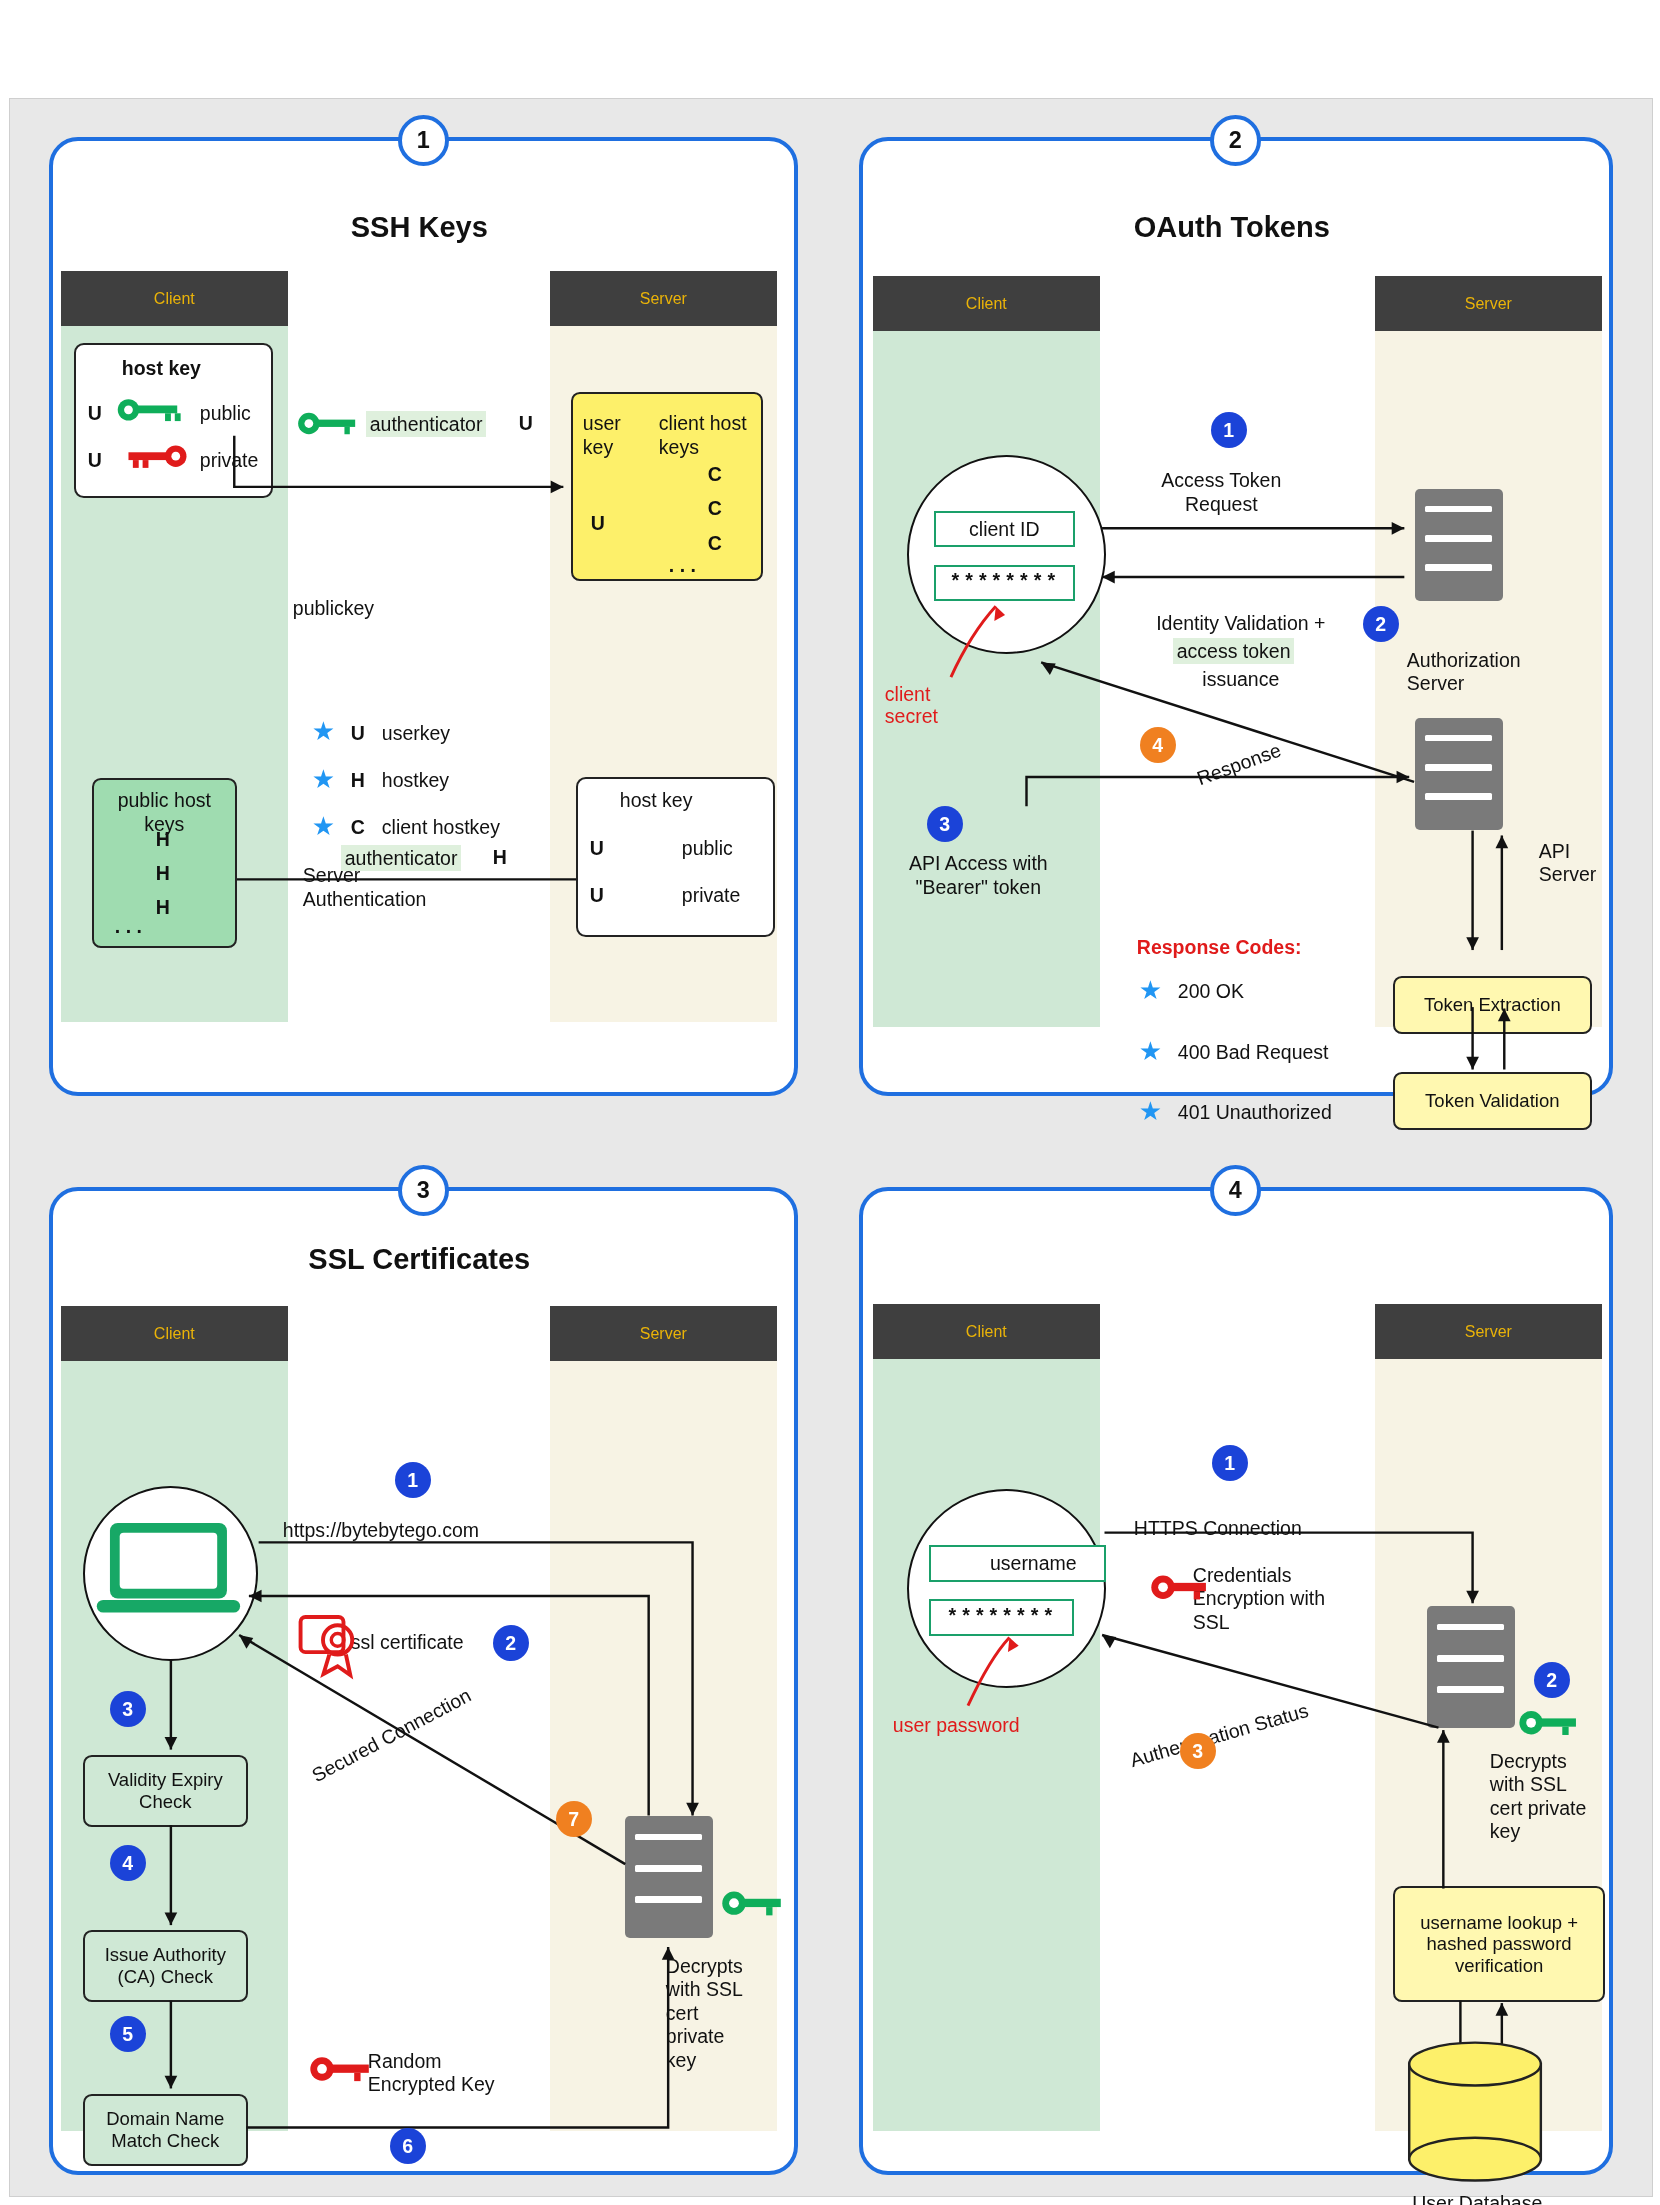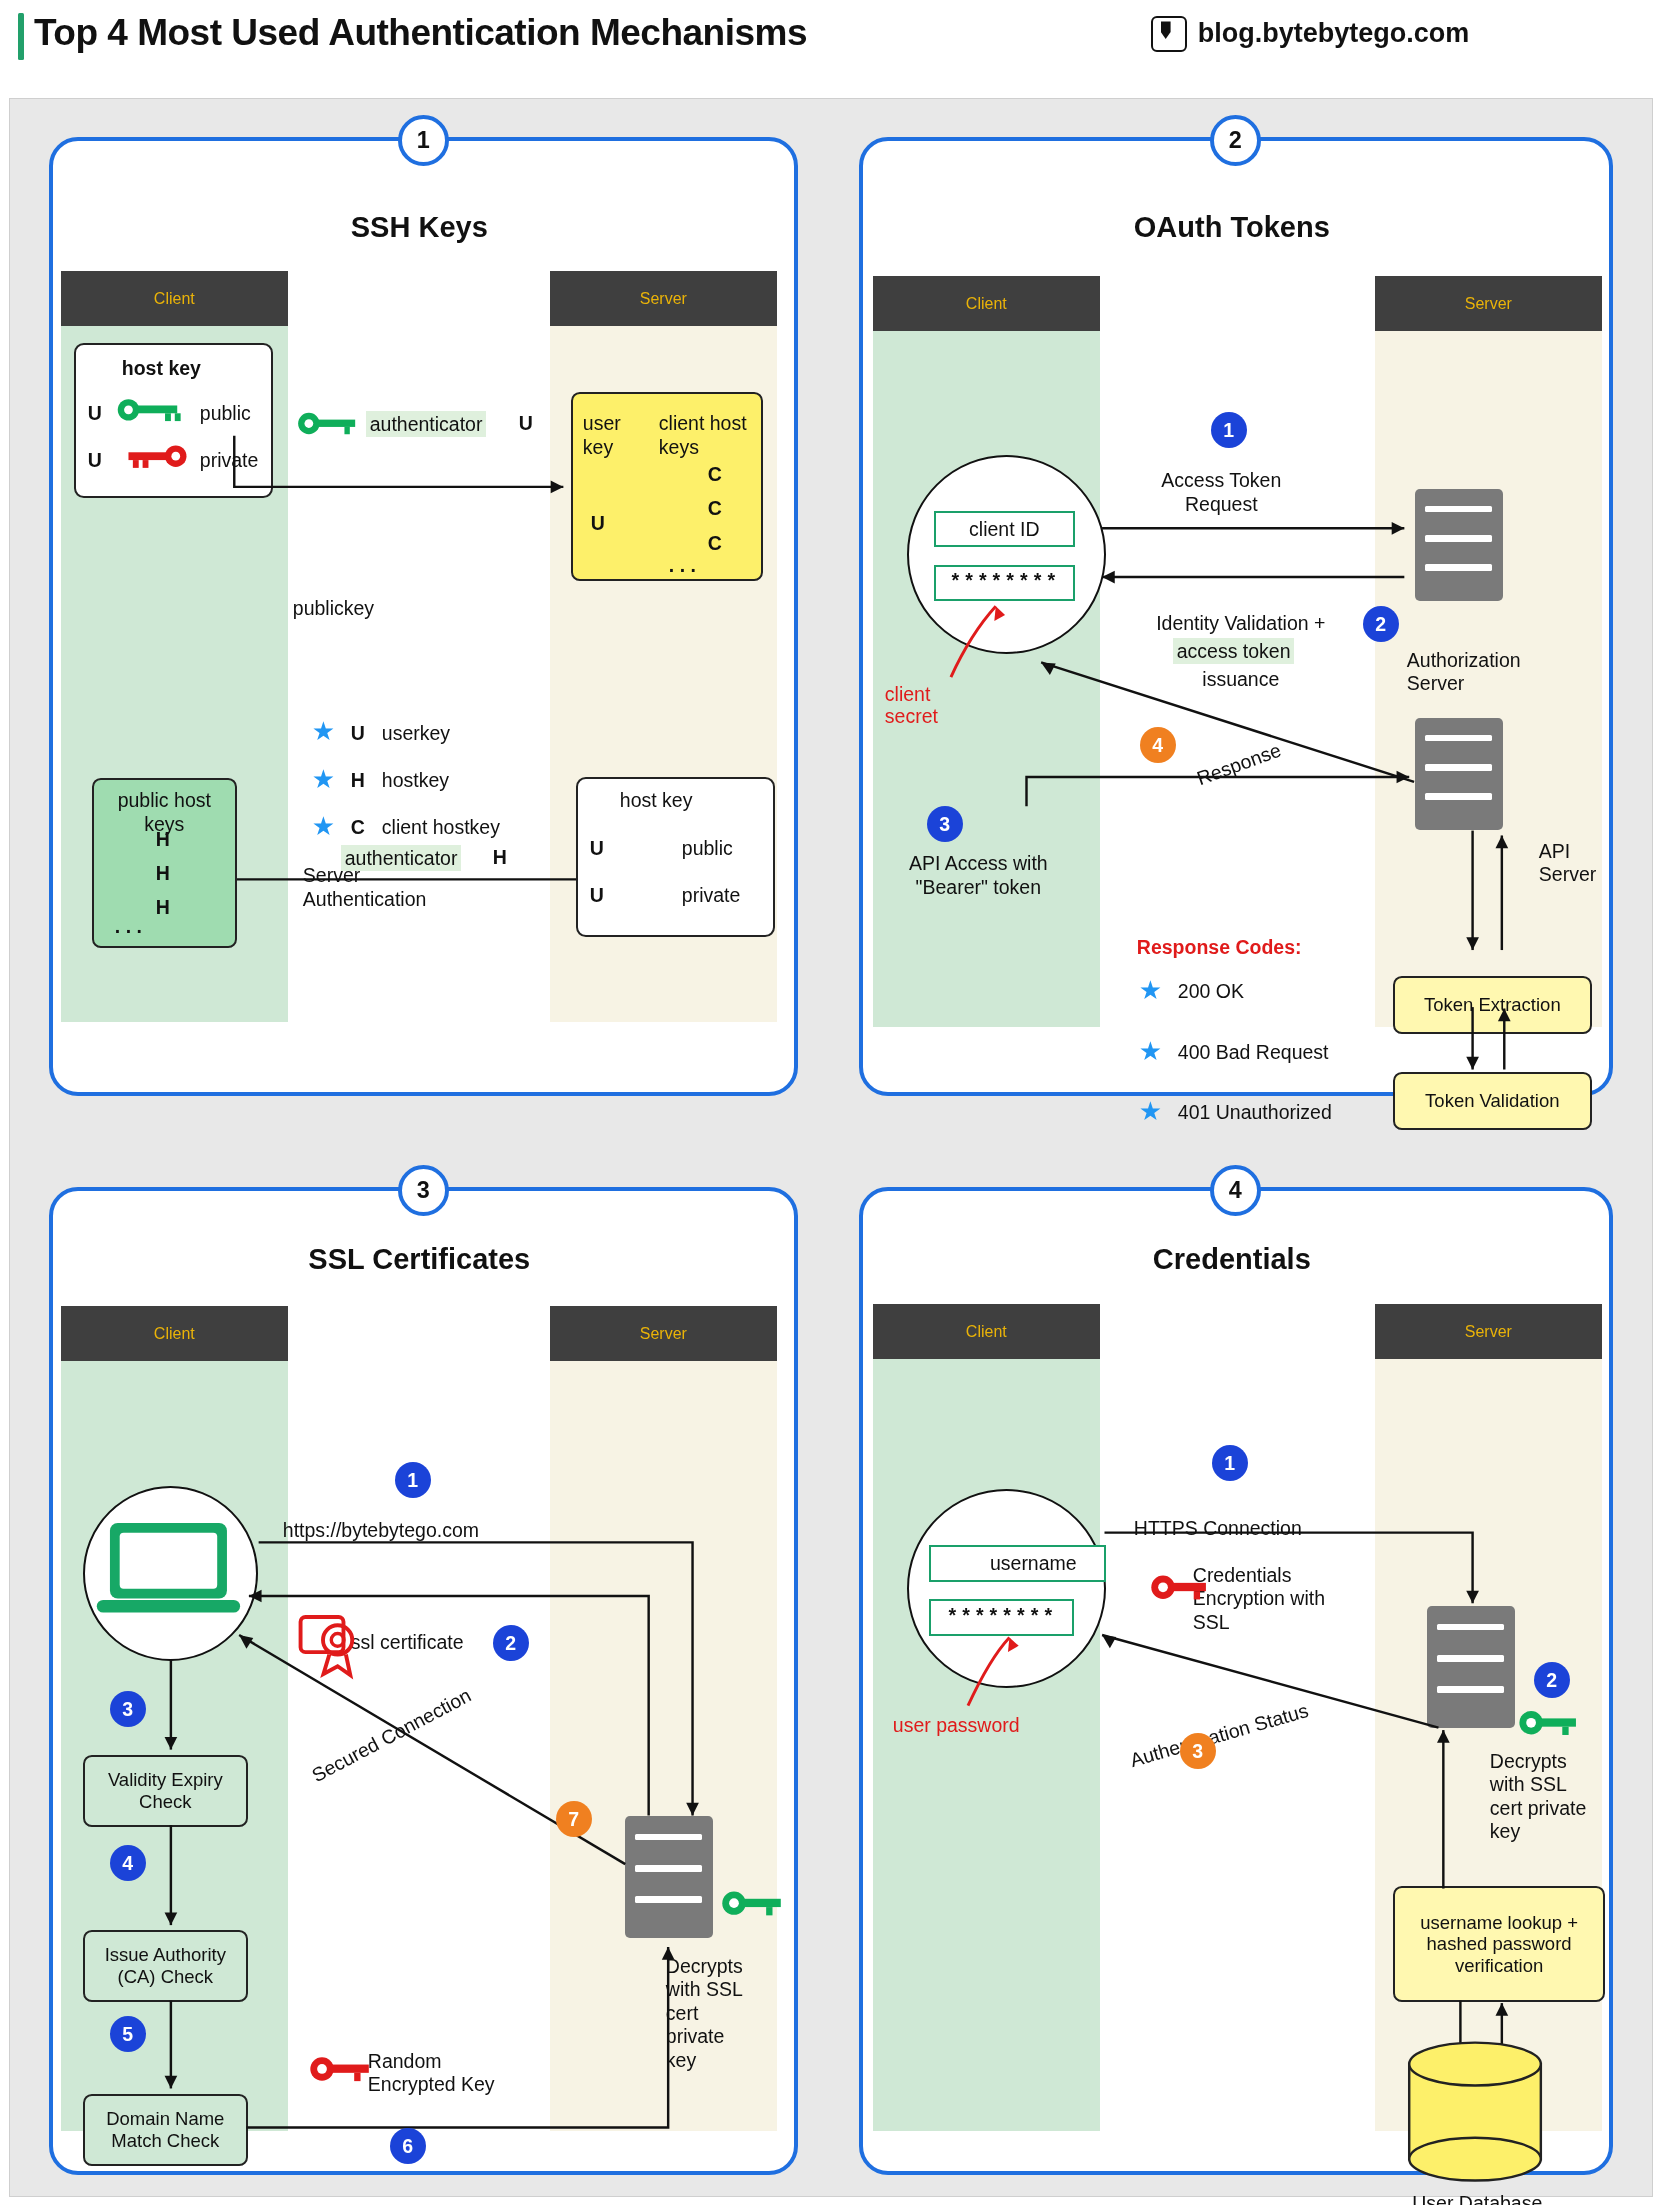--- a/index.html
+++ b/index.html
@@ -66,28 +66,20 @@
 
   
   .rack{position:absolute;background:#7a7a7a;border-radius:4.9px;}
   .rack i{position:absolute;left:12%;width:76%;height:6.8px;background:#fff;border-radius:1.5px;display:block;}
 </style>
 </head>
 <body>
 
 <div class="page">
 
-  <div class="header">
-    <div class="title-bar"></div>
-    <div class="title">Top 4 Most Used Authentication Mechanisms</div>
-    <div class="brand">
-      <div class="brand-logo"></div>
-      <div class="brand-text">blog.bytebytego.com</div>
-    </div>
-  </div>
 
   <div class="canvas">
 
     <div class="panel" style="left:39px;top:38px;width:741px;height:951px;">
     </div>
     <div class="panel-num" style="left:388px;top:15.6px;">1</div>
     <div class="panel-title" style="left:39px;top:112px;width:741px;">SSH Keys</div>
 
     <div class="col" style="left:51px;top:172px;width:227px;height:751px;">
       <div class="col-head">Client</div>
@@ -397,21 +389,20 @@
       <g>
         <circle cx="1485" cy="3700" r="24" fill="#0fae5a"></circle>
           <circle cx="1485" cy="3700" r="10" fill="#fff"></circle>
         <rect x="1501" y="3691" width="80" height="17" fill="#0fae5a"></rect>
         <rect x="1551" y="3708" width="13" height="17" fill="#0fae5a"></rect>
       </g>
     </svg>
 
     <div class="panel" style="left:849px;top:1088px;width:746px;height:980px;"></div>
     <div class="panel-num" style="left:1200px;top:1066px;">4</div>
-    <div class="panel-title" style="left:849px;top:1144px;width:746px;">Credentials</div>
 
     <div class="col" style="left:863px;top:1205px;width:227px;height:827px;">
       <div class="col-head">Client</div>
       <div class="col-body" style="height:772px;"></div>
     </div>
     <div class="col" style="left:1365px;top:1205px;width:227px;height:827px;">
       <div class="col-head">Server</div>
       <div class="col-body cream" style="height:772px;"></div>
     </div>
 

